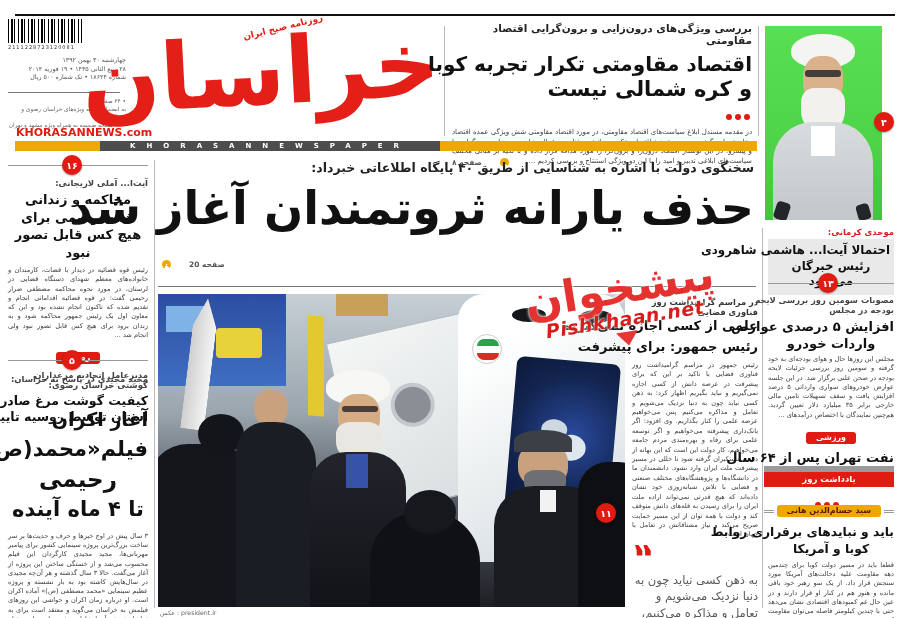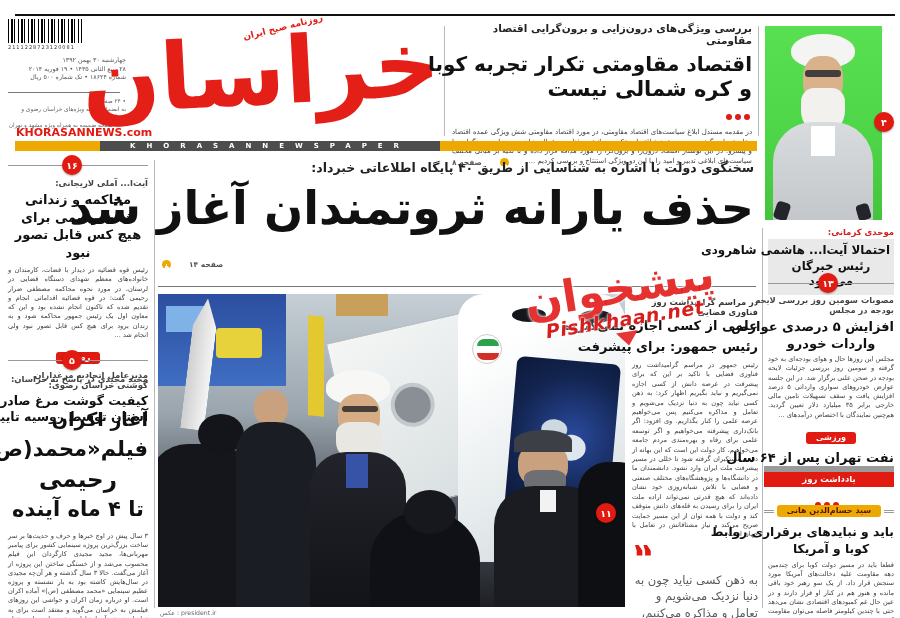--- a/index.html
+++ b/index.html
@@ -116,21 +116,21 @@
   </div>
 
   <div class="vline" style="left:154px;top:160px;height:448px"></div>
 
   <div class="abs rtl" style="left:160px;top:160px;width:594px;text-align:right">
     <div class="kick" style="font-size:12.5px">سخنگوی دولت با اشاره به شناسایی از طریق ۴۰ پایگاه اطلاعاتی خبرداد:</div>
     <div class="hl" style="font-size:46px;line-height:66px;text-align:center;white-space:nowrap;letter-spacing:-1px">حذف یارانه ثروتمندان آغاز شد</div>
   </div>
   <div class="pageref abs" style="left:162px;top:260px">
       <span class="pac"></span>
-      <span>صفحه ۱۴</span>
+      <span>صفحه 20</span>
     </div>
   <div class="hline" style="left:158px;top:286px;width:598px;background:#777"></div>
 
   <div class="abs photo" style="left:158px;top:294px;width:467px;height:313px;background:linear-gradient(180deg,#c6cfd6 0%,#9aa5ad 38%,#5d626c 62%,#1d1f24 100%)">
     <div class="abs" style="left:0;top:0;width:128px;height:92px;background:linear-gradient(180deg,#2c4ea0,#3f6ec2)"></div>
     <div class="abs" style="left:8px;top:12px;width:40px;height:26px;background:#7fb3e8"></div>
     <div class="abs" style="left:58px;top:34px;width:46px;height:30px;background:#e8d23c;border-radius:4px"></div>
     <div class="abs" style="left:178px;top:0;width:52px;height:22px;background:#c9a05a"></div>
     <div class="abs" style="left:30px;top:4px;width:24px;height:132px;background:linear-gradient(90deg,#cfcfcf,#f5f5f5);clip-path:polygon(50% 0,100% 22%,100% 100%,0 100%,0 22%);transform:rotate(7deg)"></div>
     <div class="abs" style="left:150px;top:22px;width:16px;height:100px;background:#e3c82f;transform:skewY(6deg)"></div>

